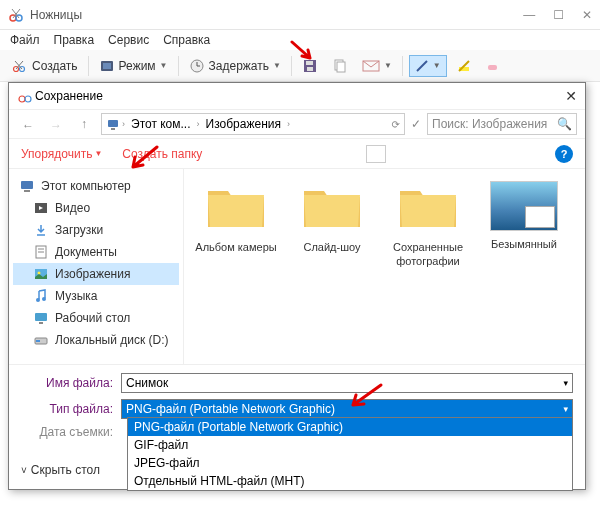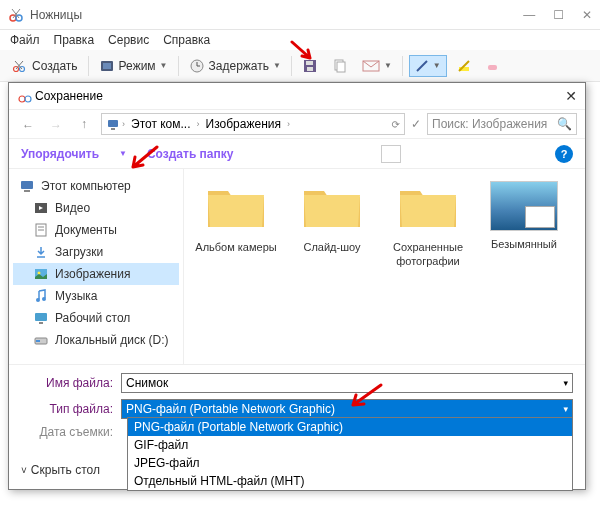--- a/index.html
+++ b/index.html
@@ -18,21 +18,21 @@
 .dialog { position: absolute; left: 8px; top: 82px; width: 578px; height: 408px; background: #fff; border: 1px solid #7a7a7a; box-shadow: 2px 2px 8px rgba(0,0,0,.3); display: flex; flex-direction: column; }
 .dlg-title { height: 26px; display: flex; align-items: center; padding: 0 8px; }
 .dlg-title .close { margin-left: auto; font-size: 14px; color: #333; }
 .dlg-nav { height: 30px; display: flex; align-items: center; padding: 0 8px; gap: 6px; border-top: 1px solid #eee; border-bottom: 1px solid #eee; }
 .nav-btn { width: 22px; height: 22px; display: flex; align-items: center; justify-content: center; color: #888; }
 .breadcrumb { flex: 1; height: 22px; border: 1px solid #ccc; display: flex; align-items: center; padding: 0 4px; gap: 2px; background: #fff; }
 .breadcrumb .crumb { padding: 0 4px; }
 .breadcrumb .sep { color: #888; font-size: 9px; }
 .search { width: 150px; height: 22px; border: 1px solid #ccc; padding: 0 4px; color: #888; display: flex; align-items: center; }
 .dlg-toolbar { height: 30px; display: flex; align-items: center; padding: 0 12px; gap: 20px; border-bottom: 1px solid #eee; }
-.dlg-toolbar .org { color: #8b5cf6; display: flex; align-items: center; gap: 20px; font-weight: bold; }
+.dlg-toolbar .org { color: #ef4444; display: flex; align-items: center; gap: 2px; }
 .dlg-toolbar .help { margin-left: auto; width: 18px; height: 18px; border-radius: 50%; background: #0078d7; color: #fff; display: flex; align-items: center; justify-content: center; font-size: 11px; font-weight: bold; }
 .dlg-body { flex: 1; display: flex; overflow: hidden; }
 .nav-pane { width: 175px; border-right: 1px solid #eee; padding: 6px 4px; overflow-y: auto; }
 .nav-item { display: flex; align-items: center; gap: 6px; padding: 3px 6px; color: #333; }
 .nav-item.sel { background: #cde8ff; }
 .nav-item .icon { width: 16px; height: 16px; display: flex; align-items: center; justify-content: center; }
 .content { flex: 1; padding: 12px 8px; display: flex; gap: 8px; align-items: flex-start; position: relative; }
 .folder-item { width: 88px; text-align: center; }
 .folder-icon { width: 64px; height: 50px; margin: 0 auto 6px; }
 .folder-label { font-size: 11px; color: #333; line-height: 1.3; }
@@ -217,35 +217,35 @@
             <svg width="16" height="16">
               <rect x="2" y="3" width="12" height="10" fill="#555"></rect>
               <polygon points="6,6 6,10 10,8" fill="#fff"></polygon>
             </svg>
           </span>
         <span>Видео</span>
       </div>
       <div class="nav-item" style="padding-left:20px">
         <span class="icon">
             <svg width="16" height="16">
+              <path d="M8 3 L8 10 M5 7 L8 10 L11 7" stroke="#4a90d9" stroke-width="1.5" fill="none"></path>
+              <line x1="4" y1="13" x2="12" y2="13" stroke="#4a90d9" stroke-width="1.5"></line>
+            </svg>
+          </span>
+        <span>Загрузки</span>
+      </div>
+      <div class="nav-item" style="padding-left:20px">
+        <span class="icon">
+            <svg width="16" height="16">
               <rect x="3" y="2" width="10" height="12" fill="#fff" stroke="#888"></rect>
               <line x1="5" y1="5" x2="11" y2="5" stroke="#888"></line>
               <line x1="5" y1="8" x2="11" y2="8" stroke="#888"></line>
             </svg>
           </span>
         <span>Документы</span>
-      </div>
-      <div class="nav-item" style="padding-left:20px">
-        <span class="icon">
-            <svg width="16" height="16">
-              <path d="M8 3 L8 10 M5 7 L8 10 L11 7" stroke="#4a90d9" stroke-width="1.5" fill="none"></path>
-              <line x1="4" y1="13" x2="12" y2="13" stroke="#4a90d9" stroke-width="1.5"></line>
-            </svg>
-          </span>
-        <span>Загрузки</span>
       </div>
       <div class="nav-item sel" style="padding-left:20px">
         <span class="icon">
             <svg width="16" height="16">
               <rect x="2" y="3" width="12" height="10" fill="#5ab0e0"></rect>
               <circle cx="6" cy="7" r="1.5" fill="#ffeb3b"></circle>
               <path d="M2 11 L6 8 L10 11 L14 8 L14 13 L2 13 Z" fill="#3a8a50"></path>
             </svg>
           </span>
         <span>Изображения</span>

